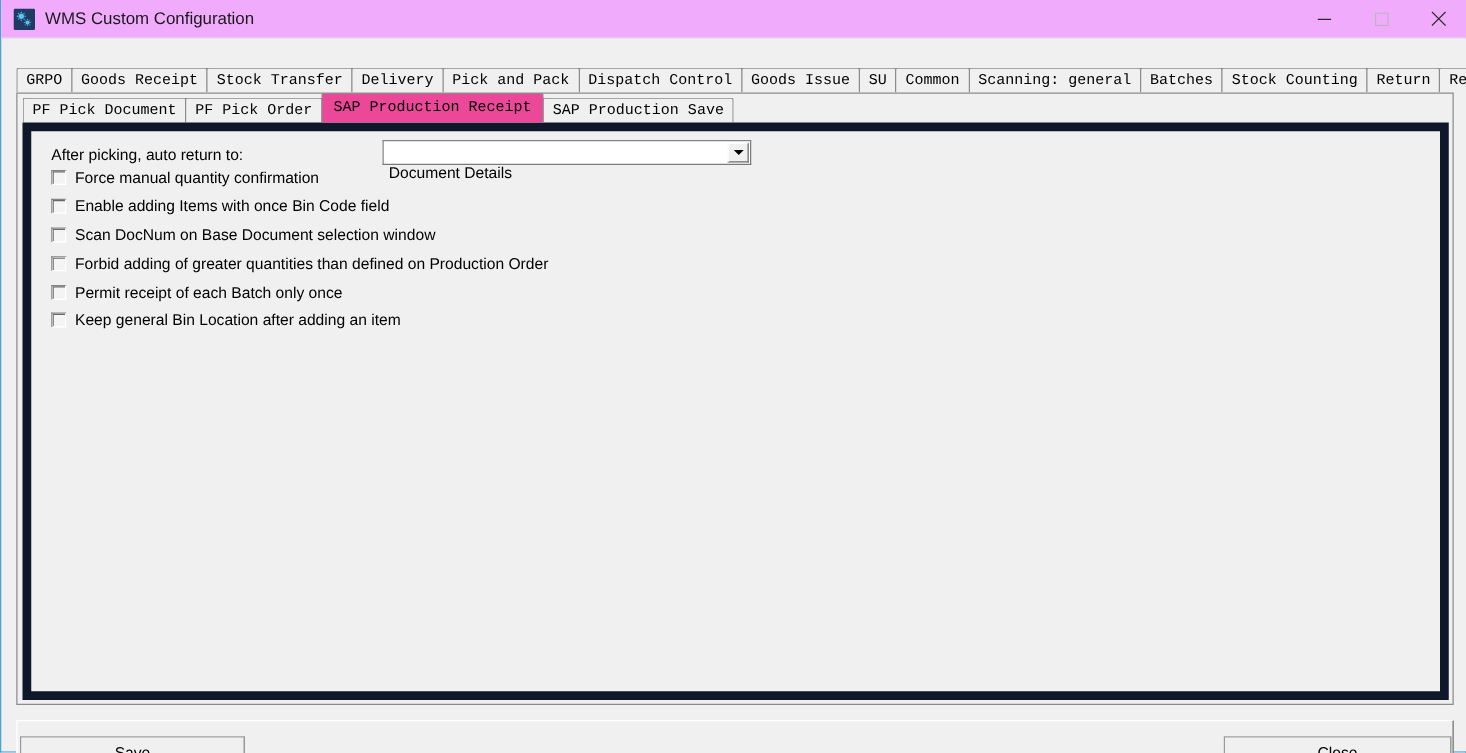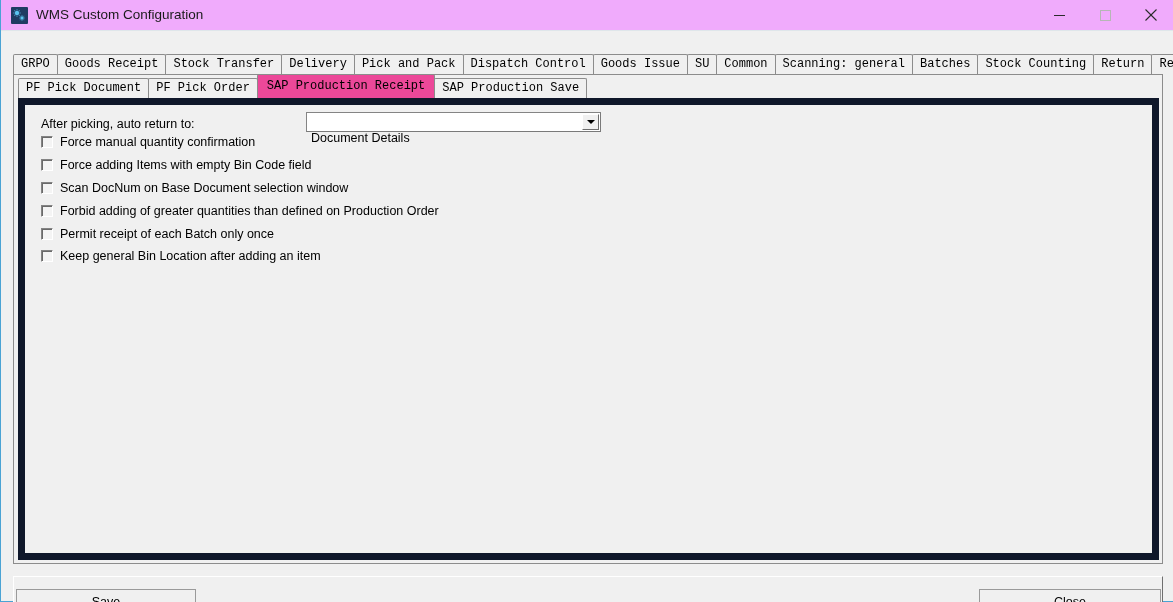--- a/index.html
+++ b/index.html
@@ -342,21 +342,21 @@
             </span>
           </div>
 
           <div id="checkbox-list">
               <div class="chk-row" style="top: 29px;">
                 <span class="chk-box"></span>
                 <span class="chk-label">Force manual quantity confirmation</span>
               </div>
               <div class="chk-row" style="top: 52px;">
                 <span class="chk-box"></span>
-                <span class="chk-label">Force adding Items with empty Bin Code field</span>
+                <span class="chk-label">Enable adding Items with once Bin Code field</span>
               </div>
               <div class="chk-row" style="top: 75px;">
                 <span class="chk-box"></span>
                 <span class="chk-label">Scan DocNum on Base Document selection window</span>
               </div>
               <div class="chk-row" style="top: 98px;">
                 <span class="chk-box"></span>
                 <span class="chk-label">Forbid adding of greater quantities than defined on Production Order</span>
               </div>
               <div class="chk-row" style="top: 121px;">

